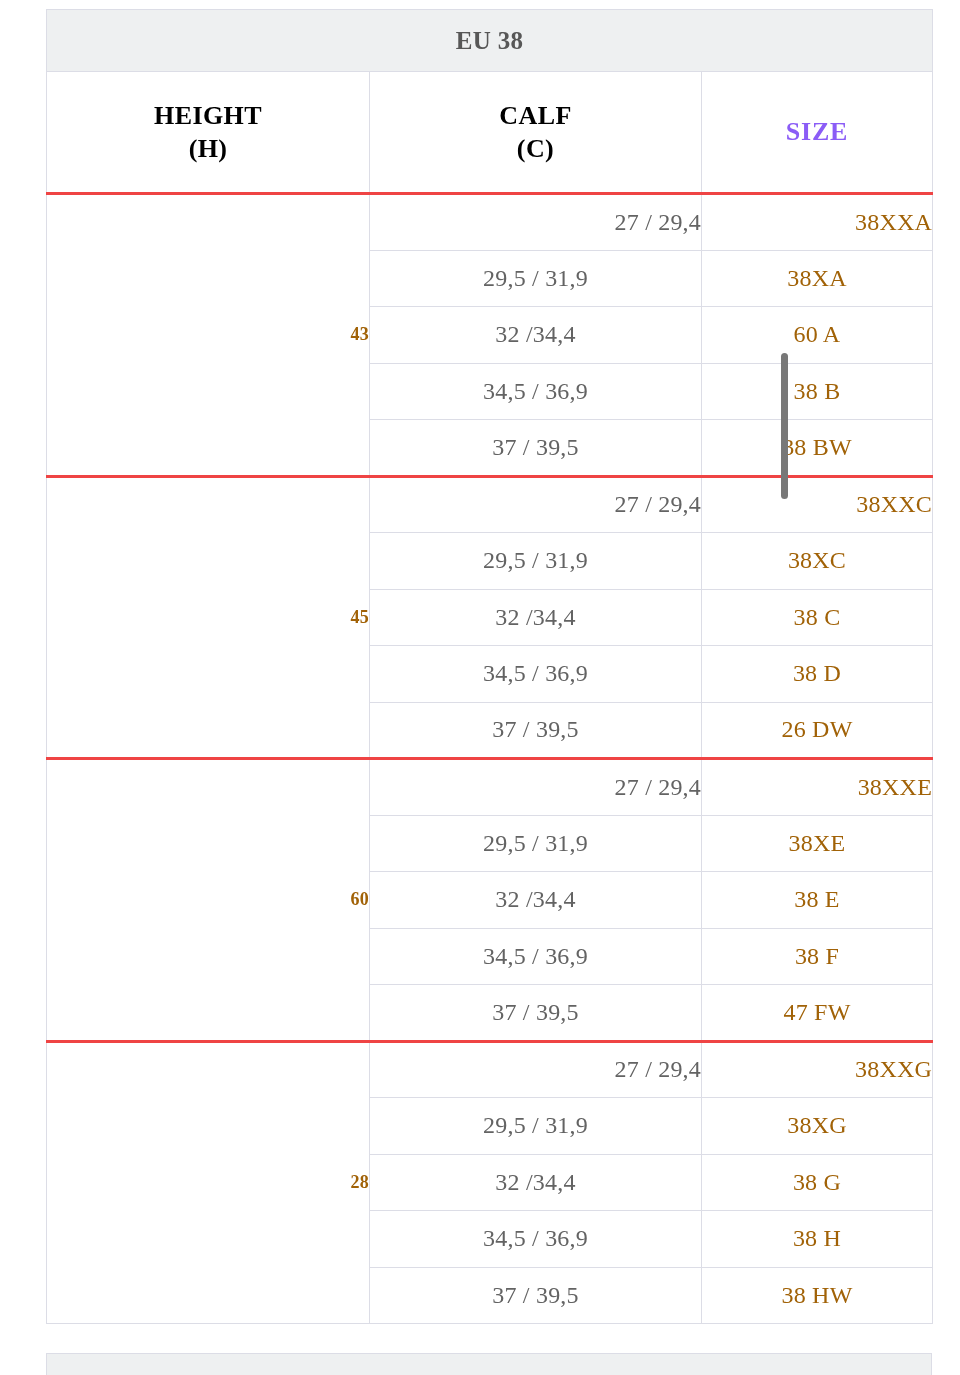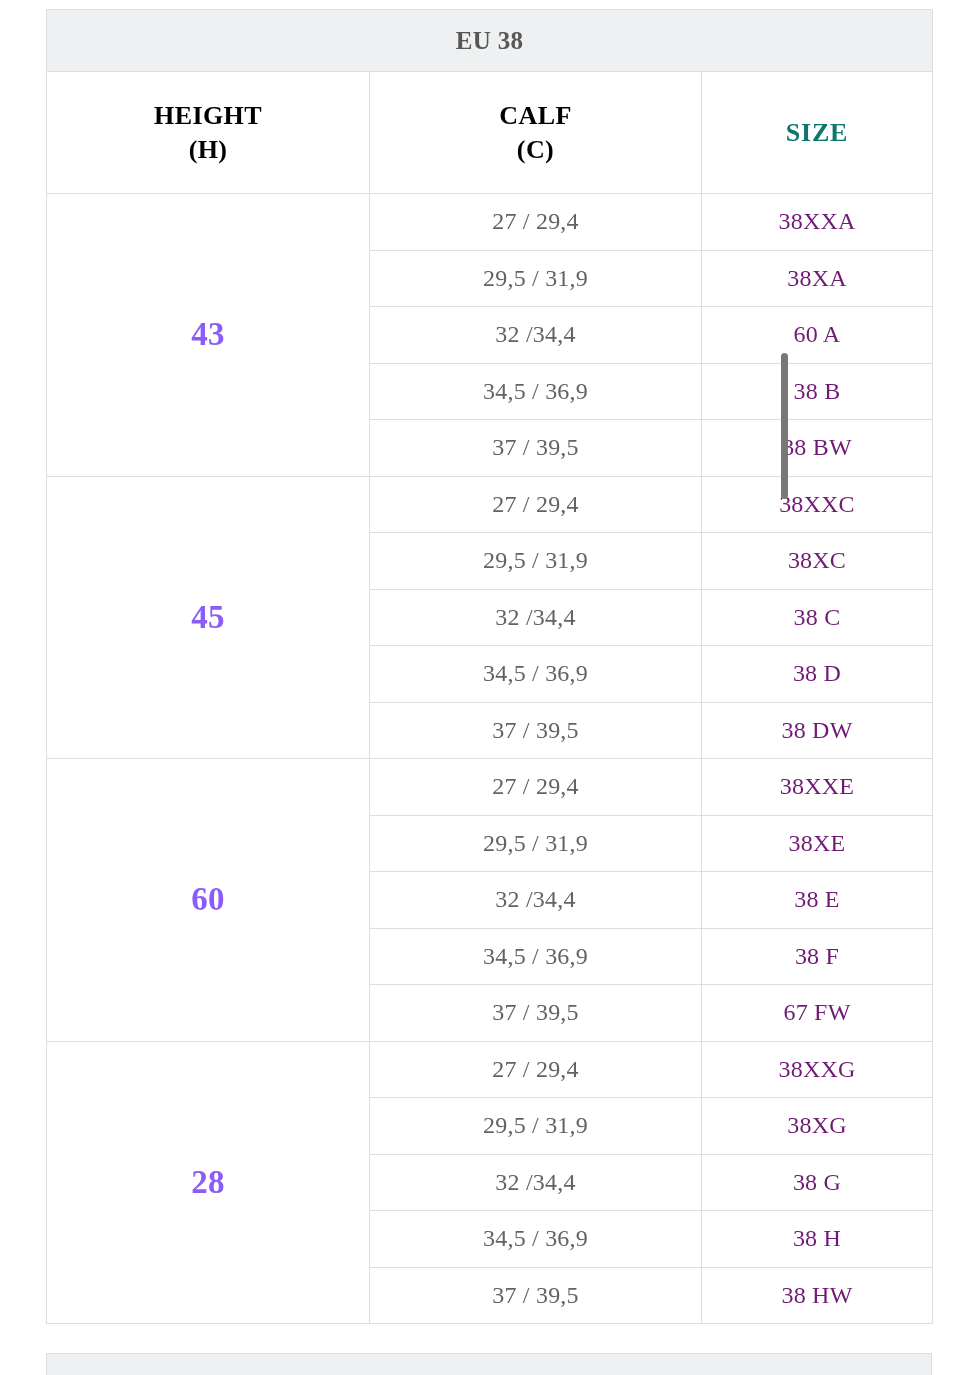--- a/index.html
+++ b/index.html
@@ -63,42 +63,42 @@
 
   
   .col-head {
     height: 122px;
     background: #ffffff;
     font-size: 26px;
     font-weight: bold;
     line-height: 1.28;
   }
   .col-head.red  { color: #000000; letter-spacing: 0.4px; }
-  .col-head.grey { color: #0f766e; font-weight: bold; letter-spacing: 0.8px; }
+  .col-head.grey { color: #8b5cf6; font-weight: bold; letter-spacing: 0.8px; }
   .col-head .sub { display: block; }
 
   
   .data-row td {
     height: 56.5px;
     font-size: 24px;
     font-weight: normal;
     color: #636363;
     letter-spacing: 0.2px;
   }
   .data-row td.height-cell {
-    font-size: 33px;
-    font-weight: bold;
-    color: #8b5cf6;
+    font-size: 18px;
+    font-weight: bold;
+    color: #a16207;
     vertical-align: middle;
   }
   .data-row td.size-cell {
-    color: #701a75;
-  }
-  
-  .group-start > td { border-top: 1px solid #ef4444; }
+    color: #a16207;
+  }
+  
+  .group-start > td { border-top: 3px solid #ef4444; text-align: right; }
 
   
   .next-table-peek {
     position: absolute;
     left: 46px;
     top: 1352px;
     width: 886px;
     height: 23px;
     overflow: hidden;
   }
@@ -200,21 +200,21 @@
       <tr class="data-row">
         <td class="calf-cell">32 /34,4</td>
         <td class="size-cell">38 C</td>
       </tr>
       <tr class="data-row">
         <td class="calf-cell">34,5 / 36,9</td>
         <td class="size-cell">38 D</td>
       </tr>
       <tr class="data-row">
         <td class="calf-cell">37 / 39,5</td>
-        <td class="size-cell">38 DW</td>
+        <td class="size-cell">26 DW</td>
       </tr>
 
       <tr class="data-row group-start">
         <td class="height-cell" rowspan="5">60</td>
         <td class="calf-cell">27 / 29,4</td>
         <td class="size-cell">38XXE</td>
       </tr>
       <tr class="data-row">
         <td class="calf-cell">29,5 / 31,9</td>
         <td class="size-cell">38XE</td>
@@ -222,21 +222,21 @@
       <tr class="data-row">
         <td class="calf-cell">32 /34,4</td>
         <td class="size-cell">38 E</td>
       </tr>
       <tr class="data-row">
         <td class="calf-cell">34,5 / 36,9</td>
         <td class="size-cell">38 F</td>
       </tr>
       <tr class="data-row">
         <td class="calf-cell">37 / 39,5</td>
-        <td class="size-cell">67 FW</td>
+        <td class="size-cell">47 FW</td>
       </tr>
 
       <tr class="data-row group-start">
         <td class="height-cell" rowspan="5">28</td>
         <td class="calf-cell">27 / 29,4</td>
         <td class="size-cell">38XXG</td>
       </tr>
       <tr class="data-row">
         <td class="calf-cell">29,5 / 31,9</td>
         <td class="size-cell">38XG</td>

